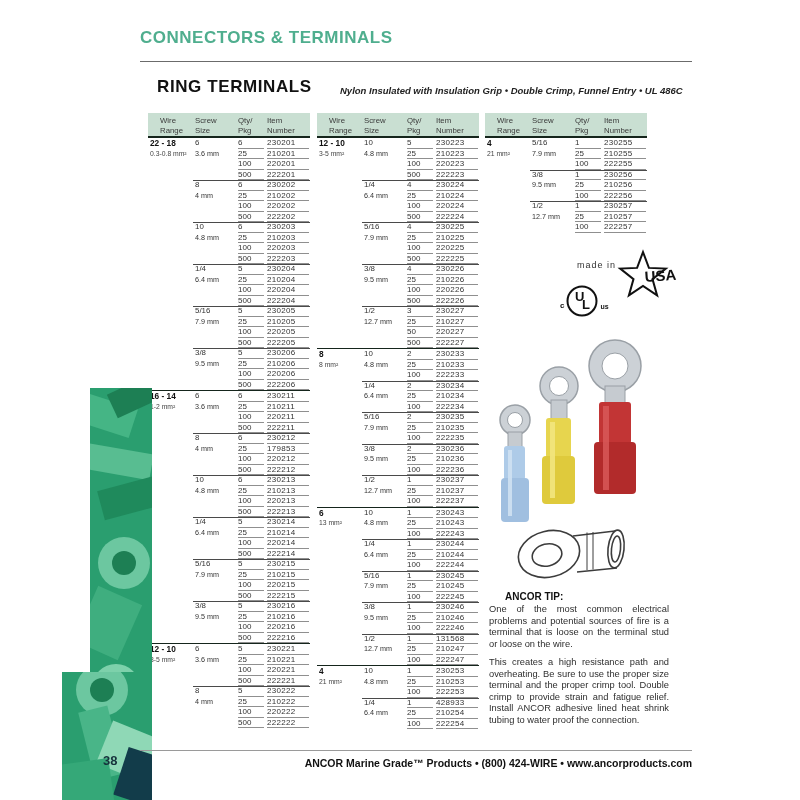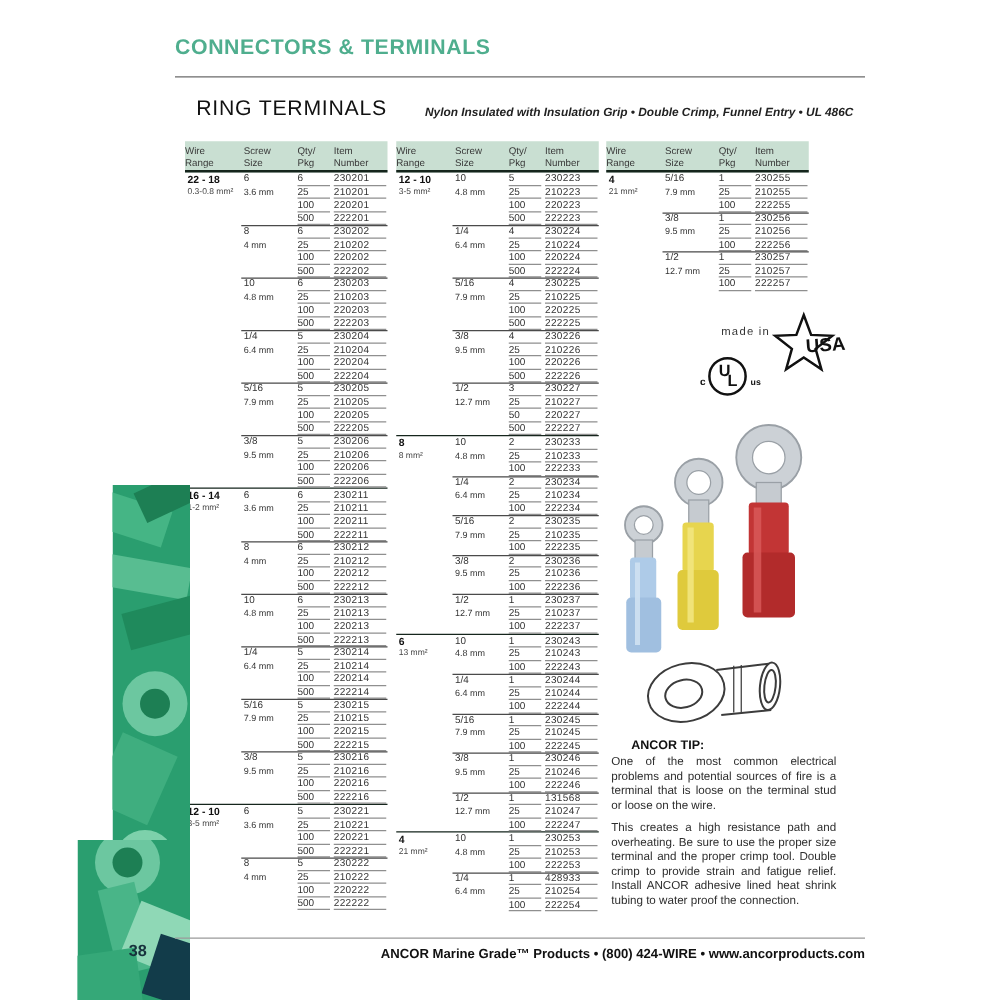--- a/index.html
+++ b/index.html
@@ -6,29 +6,29 @@
     --accent:#4fae8e; --band:#c9dfd2; --strip:#2a9e6f;
     --rule:#6b6b6b; --dark:#15251c; --cellline:#8f8f8f;
   }
   *{margin:0;padding:0;box-sizing:border-box;}
   html,body{width:800px;height:800px;background:#fff;overflow:hidden;
     font-family:"Liberation Sans", sans-serif; -webkit-font-smoothing:antialiased;}
   .abs{position:absolute;}
   
   #category-title{left:140px;top:28px;font-size:17px;font-weight:bold;color:var(--accent);letter-spacing:.5px;}
   #header-rule{left:140px;top:61px;width:552px;height:1px;background:var(--rule);}
-  #product-title{left:157px;top:77px;font-size:17px;font-weight:normal;color:#111;letter-spacing:.6px;}
+  #product-title{left:157px;top:77px;font-size:17px;font-weight:bold;color:#111;letter-spacing:.6px;}
   #product-subtitle{left:340px;top:85px;width:370px;font-size:9.5px;font-weight:bold;color:#222;font-style:italic;}
   
   .terminal-table{position:absolute;top:113px;width:162px;font-size:8px;color:#333;}
   #t1{left:148px}#t2{left:317px}#t3{left:485px}
   .thead{display:flex;background:var(--band);border-bottom:2px solid var(--dark);padding:3px 0 2px 0;height:25px;}
   .th{line-height:9.5px;color:#3a3a3a;font-size:7.8px;}
   .th span{display:block;}
-  .c0{width:47px;padding-left:0}.c1{width:43px}.c2{width:29px}.c3{flex:1}
+  .c0{width:47px;padding-left:12px}.c1{width:43px}.c2{width:29px}.c3{flex:1}
   .group{border-top:1.6px solid var(--dark);}
   .group.first{border-top:none;}
   .subgroup{position:relative;}
   .subgroup:not(.first)::before{content:"";position:absolute;left:45px;right:0;top:0;border-top:1px solid #4a4a4a;}
   .row{display:flex;height:10.5px;line-height:10.6px;}
   .cell{white-space:nowrap;}
   .wire{width:47px;padding-left:2px;}
   .wire.b{font-weight:bold;color:#111;font-size:8.3px;}
   .wire.mm{font-size:6.8px;color:#454545;}
   .screw{width:43px;font-size:7.9px;}
@@ -269,21 +269,21 @@
         <div class="row">
           <div class="cell wire"></div>
           <div class="cell screw">8</div>
           <div class="cell qty">6</div>
           <div class="cell item">230212</div>
         </div>
         <div class="row">
           <div class="cell wire"></div>
           <div class="cell screw mm2">4 mm</div>
           <div class="cell qty">25</div>
-          <div class="cell item">210212</div>
+          <div class="cell item">179853</div>
         </div>
         <div class="row">
           <div class="cell wire"></div>
           <div class="cell screw"></div>
           <div class="cell qty">100</div>
           <div class="cell item">220212</div>
         </div>
         <div class="row">
           <div class="cell wire"></div>
           <div class="cell screw"></div>

